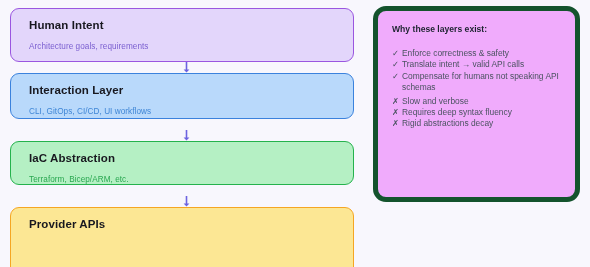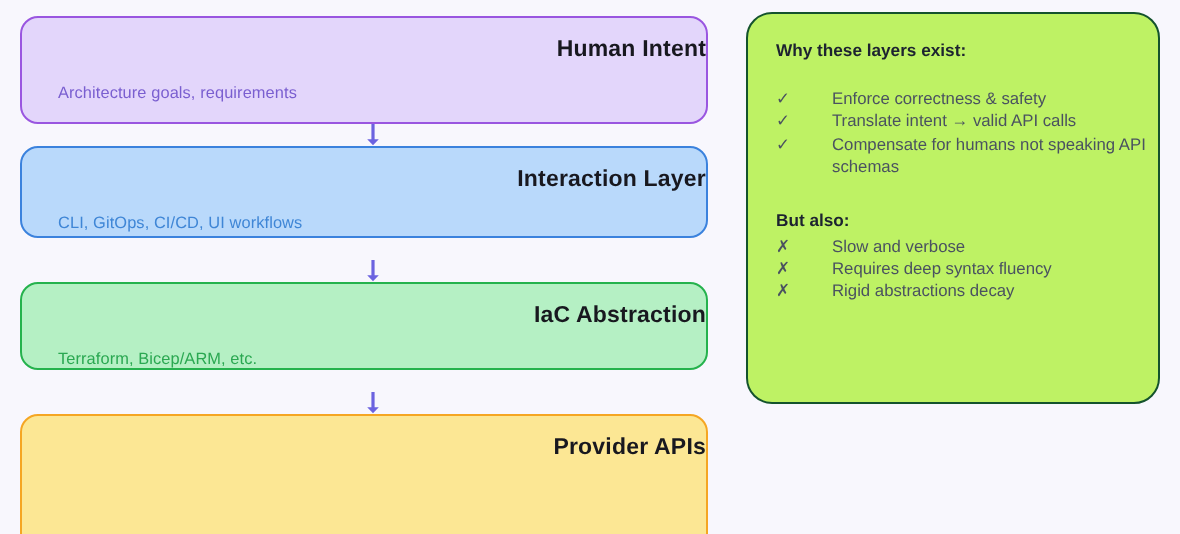--- a/index.html
+++ b/index.html
@@ -40,21 +40,20 @@
     border-style: solid;
     padding: 9px 0 0 18px;
   }
 
   .layer-title {
     font-size: 11.5px;
     font-weight: bold;
     color: #18181f;
     letter-spacing: 0.1px;
     line-height: 14px;
-    text-align: right;
   }
 
   .layer-sub {
     font-size: 8.2px;
     line-height: 11px;
     margin-top: 9px;
     letter-spacing: 0.05px;
   }
 
   
@@ -104,22 +103,22 @@
   .connector svg { display: block; }
 
   
   #why-panel {
     position: absolute;
     left: 373px;
     top: 6px;
     width: 207px;
     height: 196px;
     box-sizing: border-box;
-    background: #bef264;
-    border: 1px solid #14532d;
+    background: #f0abfc;
+    border: 5px solid #14532d;
     border-radius: 13px;
     padding: 12px 4px 0 14px;
   }
 
   .panel-heading {
     font-size: 8.6px;
     font-weight: bold;
     color: #1d2330;
     line-height: 12px;
   }
@@ -143,21 +142,21 @@
 
   .mark {
     display: inline-block;
     width: 10px;
     flex: 0 0 10px;
     color: #4a5260;
     font-size: 8.4px;
     line-height: 11.4px;
   }
 
-  .item-text { flex: 1 1 auto; margin-left: 18px; }
+  .item-text { flex: 1 1 auto; }
 
   .subheading {
     font-size: 8.6px;
     font-weight: bold;
     color: #1d2330;
     line-height: 12px;
     margin-top: 14px;
   }
 </style>
 </head>
@@ -220,21 +219,20 @@
       <li>
         <span class="mark">✓</span>
         <span class="item-text">Translate intent → valid API calls</span>
       </li>
       <li>
         <span class="mark">✓</span>
         <span class="item-text">Compensate for humans not speaking API schemas</span>
       </li>
     </ul>
 
-    <div class="subheading">But also:</div>
 
     <ul class="panel-list cons">
       <li>
         <span class="mark">✗</span>
         <span class="item-text">Slow and verbose</span>
       </li>
       <li>
         <span class="mark">✗</span>
         <span class="item-text">Requires deep syntax fluency</span>
       </li>

